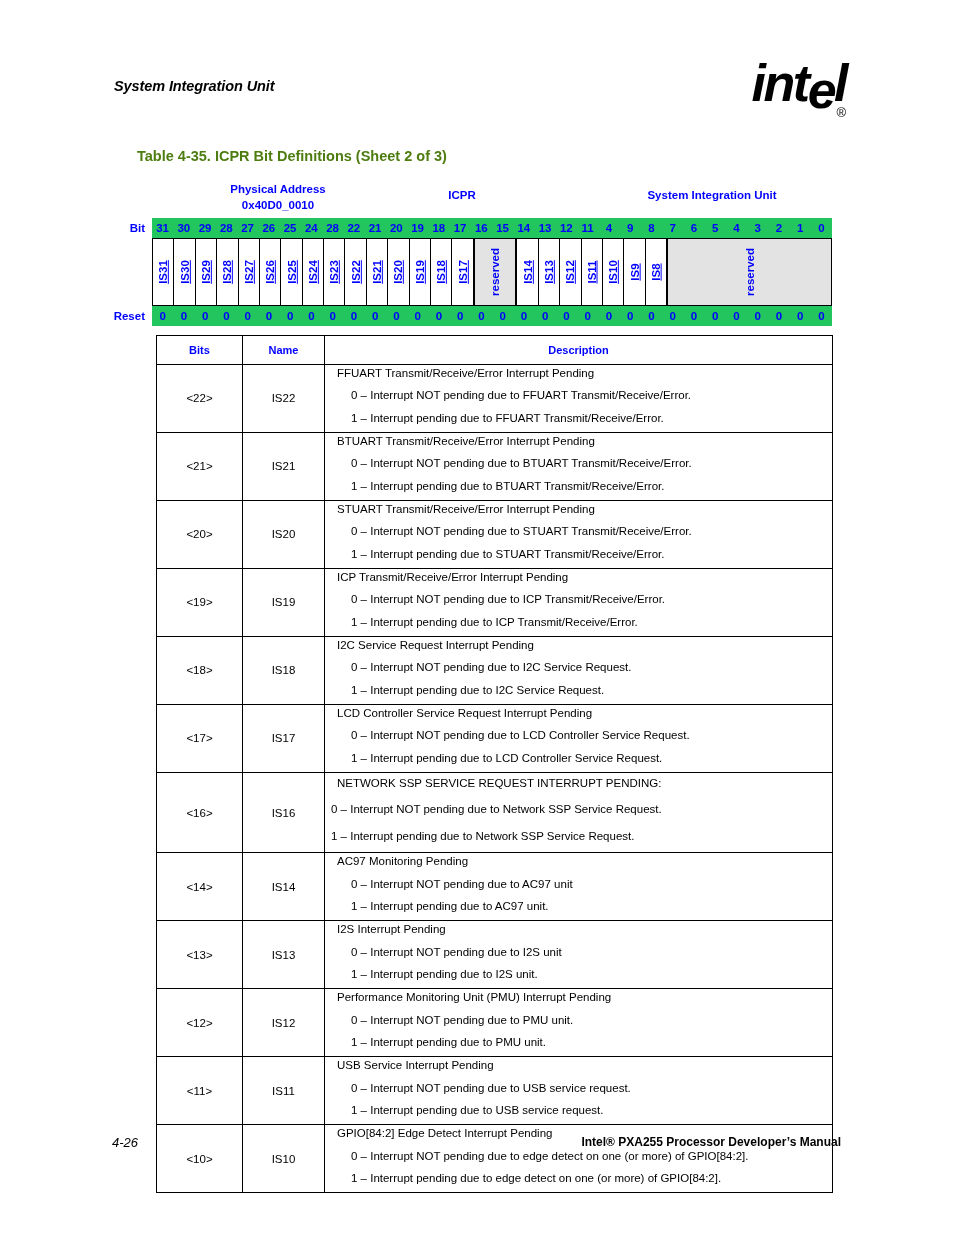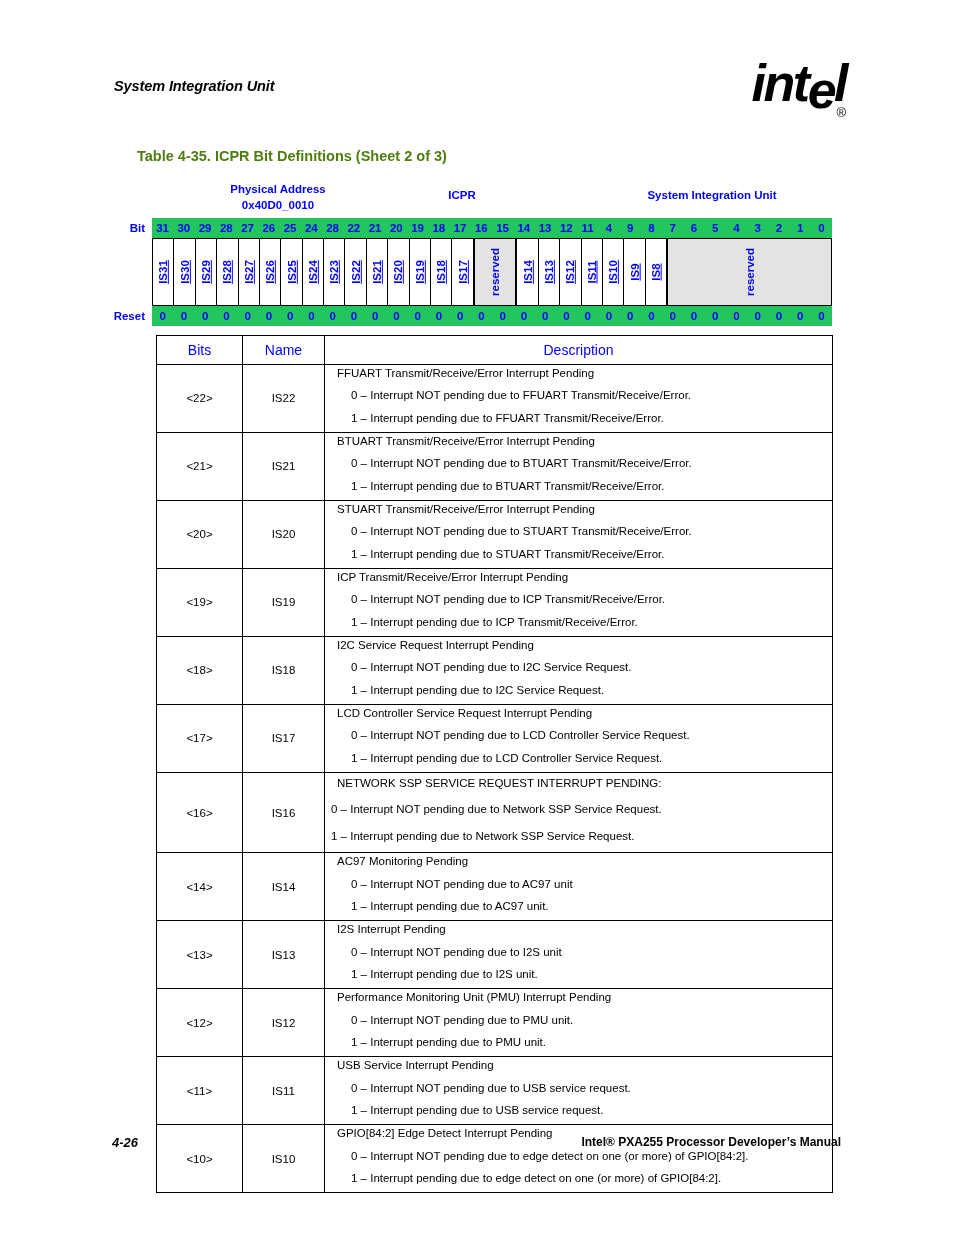--- a/index.html
+++ b/index.html
@@ -185,22 +185,22 @@
     border-collapse: collapse;
     table-layout: fixed;
   }
   .defs-table td, .defs-table th {
     border: 1px solid #000000;
     vertical-align: middle;
     padding: 0;
   }
   .defs-table thead th {
     height: 28px;
-    font-size: 14px;
-    font-weight: normal;
+    font-size: 11px;
+    font-weight: bold;
     color: #0000ff;
     text-align: center;
   }
   .col-bits  { width: 86px; }
   .col-name  { width: 82px; }
   .col-desc  { width: 508px; }
 
   .cell-bits, .cell-name {
     text-align: center;
     font-size: 11.5px;
@@ -224,21 +224,21 @@
   .cell-desc.single {
     padding: 3px 0 3px 4px;
   }
 
   
   .footer-page {
     position: absolute;
     left: 112px;
     top: 1135px;
     font-size: 13px;
-    font-weight: bold;
+    font-weight: normal;
     font-style: italic;
   }
   .footer-title {
     position: absolute;
     right: 113px;
     top: 1135px;
     font-size: 12px;
     font-weight: bold;
     white-space: nowrap;
   }

